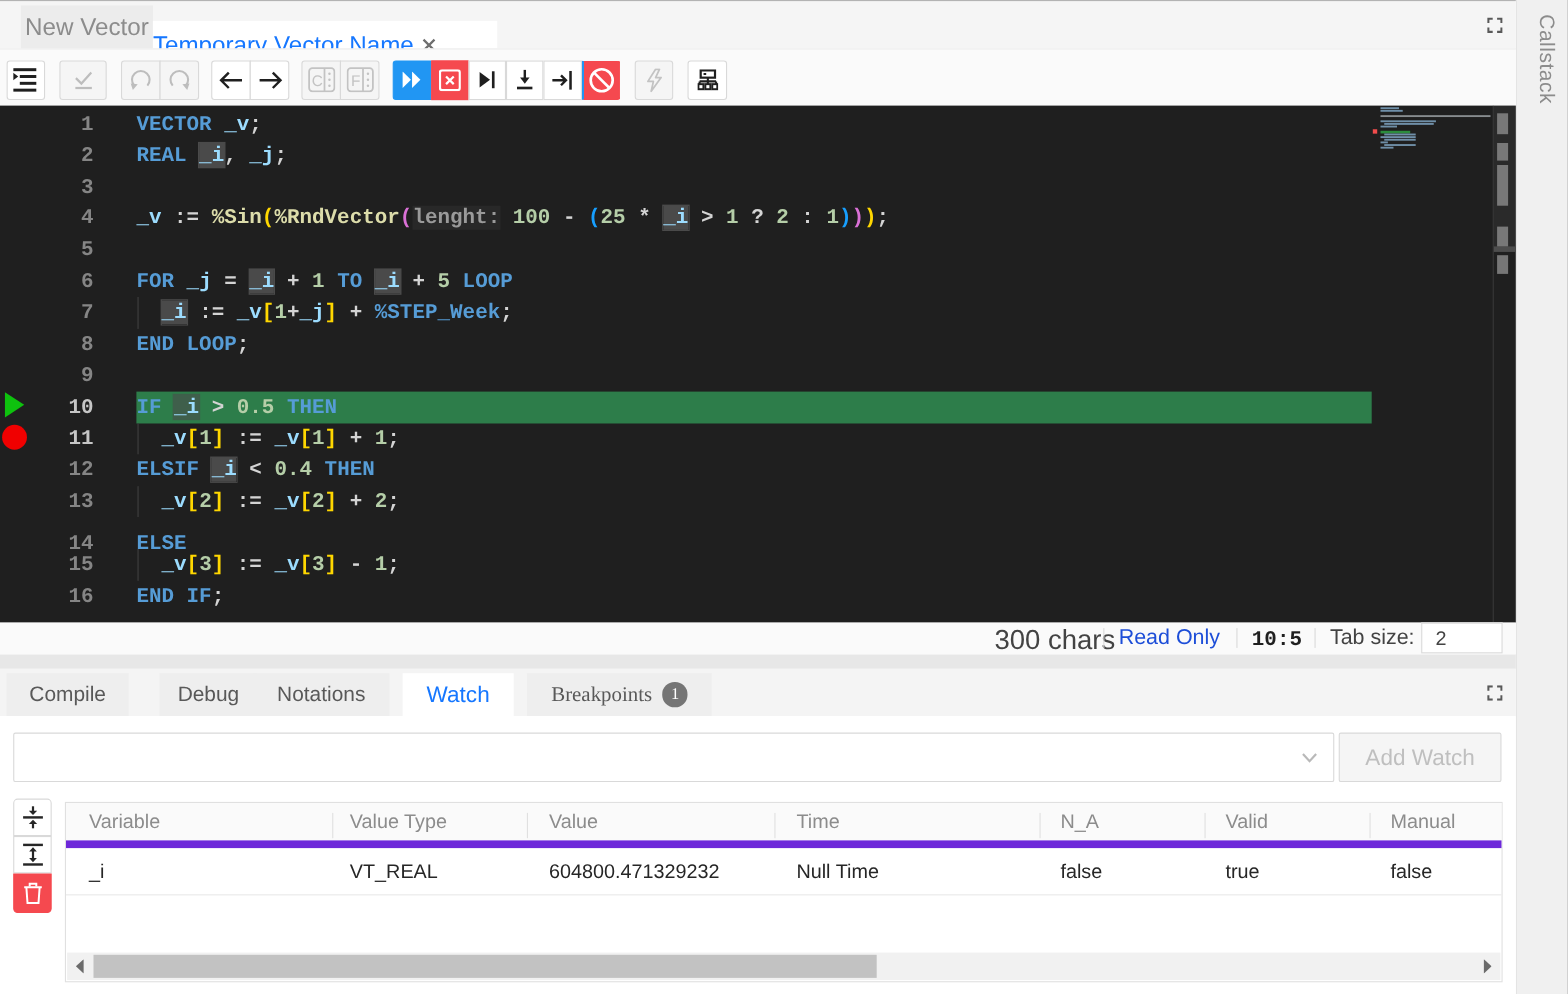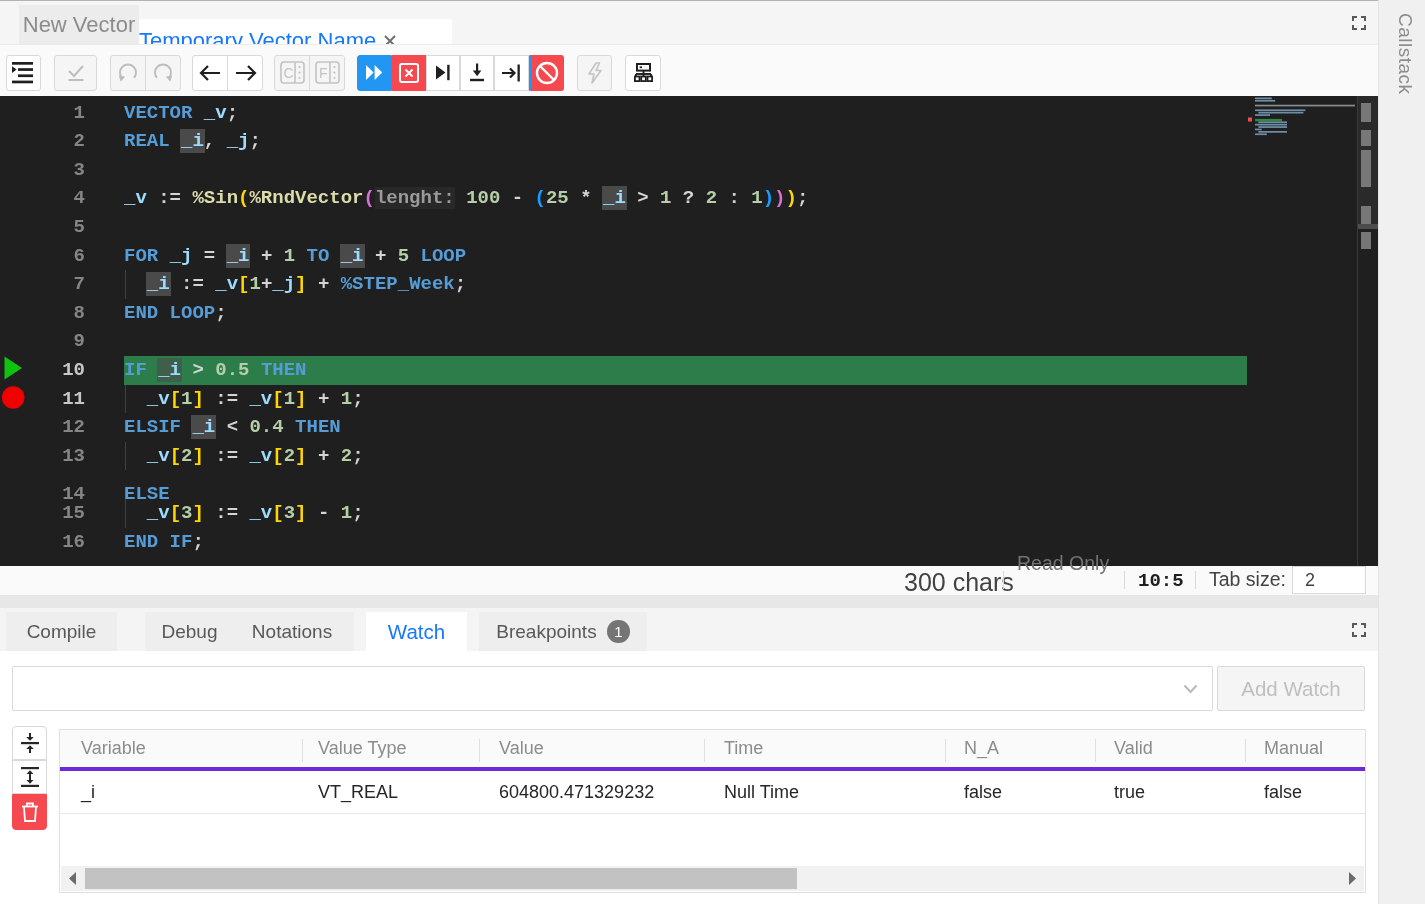--- a/index.html
+++ b/index.html
@@ -55,21 +55,21 @@
 #winput { position:absolute; left:12px; top:15px; width:1201px; height:45px; background:#fff;
   border:1px solid #d9d9d9; border-radius:2px; }
 #addwatch { position:absolute; left:1217px; top:15px; width:148px; height:45px; background:#f5f5f5;
   border:1px solid #d9d9d9; border-radius:2px; color:#bfbfbf; font-size:20.5px;
   display:flex; align-items:center; justify-content:center; }
 .sbtn { position:absolute; left:12px; width:35px; height:34px; background:#fff; border:1px solid #d9d9d9;
   display:flex; align-items:center; justify-content:center; }
 
 #tablebox { position:absolute; left:59px; top:78px; width:1307px; height:164px; border:1px solid #e0e0e0; background:#fff; }
 #thead { position:absolute; left:0; top:0; width:100%; height:41px; background:#fafafa;
-  border-bottom:4px solid #6d28d9; color:#8c8c8c; font-size:18px; }
+  border-bottom:7px solid #6d28d9; color:#8c8c8c; font-size:18px; }
 #trow { position:absolute; left:0; top:41px; width:100%; height:43px; border-bottom:1px solid #e8e8e8;
   color:#262626; font-size:18px; }
 .cell { position:absolute; top:0; height:100%; display:flex; align-items:center; }
 .csep { position:absolute; top:9px; height:23px; width:1px; background:#e0e0e0; }
 #hscroll { position:absolute; left:1px; bottom:1px; width:1303px; height:25px; background:#f1f1f1; }
 #hthumb { position:absolute; left:24px; top:2px; width:712px; height:21px; background:#c2c2c2; }
 </style>
 </head>
 <body>
 <div id="root">
@@ -252,40 +252,40 @@
         <rect x="114" y="54" width="10" height="37"></rect>
         <rect x="114" y="110" width="10" height="18"></rect>
         <rect x="114" y="136" width="10" height="17"></rect>
       </g>
     </svg>
   </div>
 
   <div class="abs" id="statusbar"></div>
   <div class="abs" style="left:904px;top:568px;color:#434343;font-size:25px;">300 chars</div>
   <div class="abs" style="left:1003px;top:571px;width:1px;height:18px;background:#d9d9d9;"></div>
-  <div class="abs" style="left:1017px;top:552px;color:#737373;font-size:19.5px;">Read Only</div>
+  <div class="abs" style="left:1017px;top:568px;color:#1d4ed8;font-size:19.5px;">Read Only</div>
   <div class="abs" style="left:1124px;top:571px;width:1px;height:18px;background:#d9d9d9;"></div>
   <div class="abs" style="left:1138px;top:570px;color:#1f1f1f;font-size:19px;font-family:'Liberation Mono',monospace;font-weight:bold;">10:5</div>
   <div class="abs" style="left:1195px;top:571px;width:1px;height:18px;background:#d9d9d9;"></div>
   <div class="abs" style="left:1209px;top:568px;color:#434343;font-size:19.5px;">Tab size:</div>
   <div class="abs" style="left:1292px;top:565.5px;width:74px;height:28px;background:#fff;border:1px solid #d9d9d9;color:#434343;font-size:18px;line-height:26px;padding-left:12px;">2</div>
   <div class="abs" id="gapband"></div>
   <svg class="abs" style="left:1352px;top:16px;z-index:9;" width="14" height="14" viewBox="0 0 14 14">
     <path d="M1 5 V1 H5 M9 1 H13 V5 M13 9 V13 H9 M5 13 H1 V9" stroke="#595959" stroke-width="2" fill="none"></path>
   </svg>
   <svg class="abs" style="left:1352px;top:623px;z-index:9;" width="14" height="14" viewBox="0 0 14 14">
     <path d="M1 5 V1 H5 M9 1 H13 V5 M13 9 V13 H9 M5 13 H1 V9" stroke="#595959" stroke-width="2" fill="none"></path>
   </svg>
 
   <div class="abs" id="btabs"></div>
   <div class="btab" style="left:6px; width:111px;">Compile</div>
   <div class="btab" style="left:145px; width:89px;">Debug</div>
   <div class="btab" style="left:230px; width:124px;">Notations</div>
   <div class="btab active" style="left:366px; width:101px;">Watch</div>
-  <div class="btab" style="left:479px; width:168px;">Breakpoints&nbsp;&nbsp;
+  <div class="btab" style="left:479px; width:168px;font-family:Liberation Serif, serif;">Breakpoints&nbsp;&nbsp;
     <span style="display:inline-flex;width:22.5px;height:22.5px;border-radius:50%;background:#757575;color:#fff;font-size:15px;align-items:center;justify-content:center;">1</span>
   </div>
 
   <div class="abs" id="panel">
     <div id="winput"></div>
     <svg style="position:absolute;left:1183px;top:33px" width="15" height="10" viewBox="0 0 15 10">
       <path d="M1.5 1.5 L7.5 8 L13.5 1.5" stroke="#b9b9b9" stroke-width="2" fill="none"></path>
     </svg>
     <div id="addwatch">Add Watch</div>
     <div class="sbtn" style="top:74.5px; border-radius:4px 4px 0 0;">

